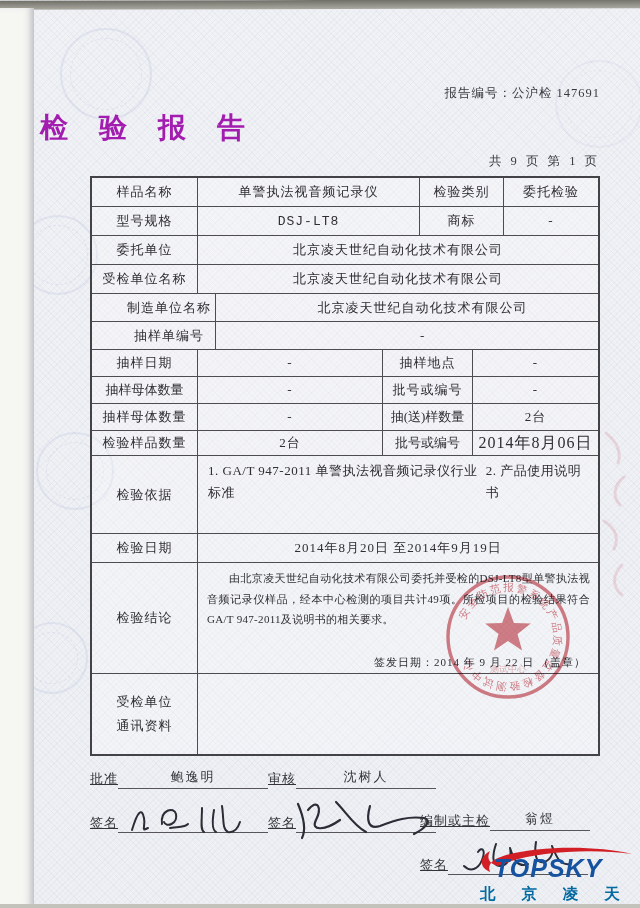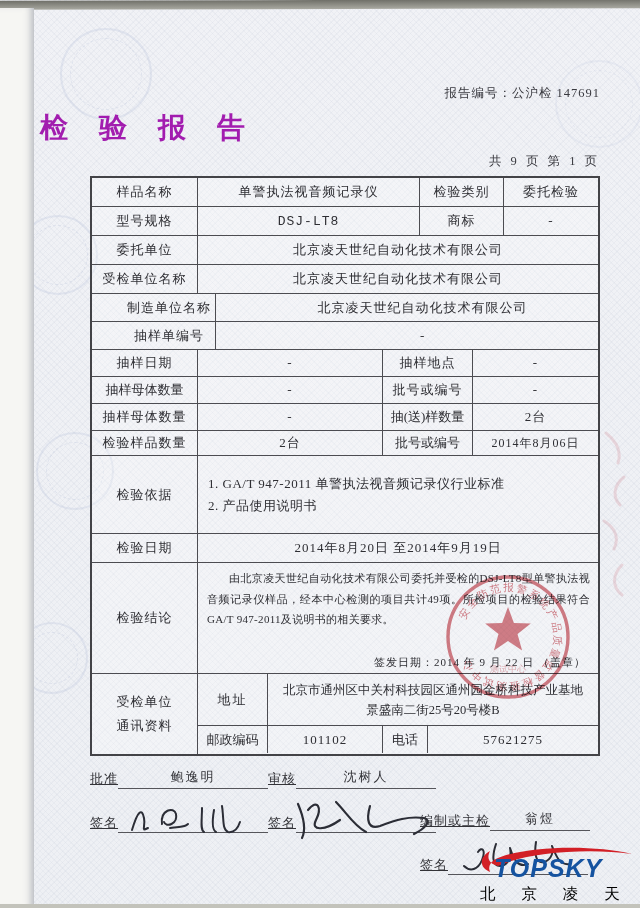--- a/index.html
+++ b/index.html
@@ -38,21 +38,21 @@
   .tbl { position:absolute; left:90px; top:176px; width:510px; border:2px solid #434347;
     background:rgba(255,255,255,0.25); }
   .trow { display:flex; border-bottom:1px solid #4c4c51; }
   .trow:last-child { border-bottom:none; }
   .cell { border-right:1px solid #4c4c51; display:flex; align-items:center; justify-content:center;
     font-size:13px; letter-spacing:1px; text-align:right; white-space:nowrap; overflow:hidden; }
   .cell:last-child { border-right:none; }
   .h28{height:28px;} .h27{height:27px;margin-left:31px;} .h26{height:26px;} .h24{height:24px;}
   .lbl{width:106px;}
 
-  .basis-cell { width:400px; height:77px; padding:4px 10px; display:flex; flex-direction:column;
+  .basis-cell { width:400px; height:77px; padding:4px 10px; display:flex; flex-direction:row;
     justify-content:center; font-size:13px; line-height:22px; letter-spacing:.5px; }
   .concl-cell { width:400px; height:110px; padding:5px 8px 4px 9px; font-size:11px; display:block; }
   .concl-text { text-indent:2em; line-height:20.5px; letter-spacing:.3px; white-space:normal; text-align:justify; }
   .sign-date { text-align:right; margin-top:25px; padding-right:4px; letter-spacing:1px; }
 
   .contact-row { display:flex; }
   .contact-lbl { width:106px; height:80px; border-right:1px solid #4c4c51; display:flex;
     flex-direction:column; align-items:center; justify-content:center; gap:6px; font-size:13px; letter-spacing:1px; }
   .contact-right { width:400px; display:flex; flex-direction:column; }
   .addr-row { display:flex; height:52px; border-bottom:1px solid #4c4c51; }
@@ -70,22 +70,22 @@
   .sigsvg { position:absolute; left:0; bottom:-10px; }
 
   .seal { position:absolute; left:438px; top:571px; width:140px; height:140px; pointer-events:none;
     mix-blend-mode:multiply; opacity:.85; }
   .bleed { position:absolute; left:596px; top:425px; pointer-events:none; opacity:.5; }
 
   .logo { position:absolute; left:468px; top:842px; width:168px; height:62px; }
   .logo-swoosh { position:absolute; left:0; top:0; }
   .logo-brand { position:absolute; left:26px; top:12px; font-family:"Liberation Sans","DejaVu Sans",sans-serif;
     font-style:italic; font-weight:bold; font-size:25px; letter-spacing:1px; color:#1553a0; }
-  .logo-company { position:absolute; left:12px; top:42px; width:150px; font-size:15.5px; font-weight:normal;
-    letter-spacing:11px; color:#000000; white-space:nowrap; }
+  .logo-company { position:absolute; left:12px; top:42px; width:150px; font-size:15.5px; font-weight:bold;
+    letter-spacing:11px; color:#0369a1; white-space:nowrap; }
 </style>
 </head>
 <body>
 
 <div class="paper"></div>
 
 <div class="wm" style="left:60px; top:28px; width:92px; height:92px;"></div>
 <div class="wm" style="left:18px; top:215px; width:80px; height:80px;"></div>
 <div class="wm" style="left:36px; top:432px; width:78px; height:78px;"></div>
 <div class="wm" style="left:16px; top:622px; width:72px; height:72px;"></div>
@@ -153,21 +153,21 @@
     <div class="cell lbl h26">抽样母体数量</div>
     <div class="cell h26" style="width:185px;">-</div>
     <div class="cell h26" style="width:90px; letter-spacing:0;">抽(送)样数量</div>
     <div class="cell h26" style="width:125px;">2台</div>
   </div>
 
   <div class="trow">
     <div class="cell lbl h24">检验样品数量</div>
     <div class="cell h24" style="width:185px;">2台</div>
     <div class="cell h24" style="width:90px; letter-spacing:0;">批号或编号</div>
-    <div class="cell h24" style="width:125px; font-size:12px;">2014年8月06日</div>
+    <div class="cell h24" style="width:125px; font-size:16px;">2014年8月06日</div>
   </div>
 
   <div class="trow">
     <div class="cell lbl" style="height:77px;">检验依据</div>
     <div class="basis-cell">
       <div>1. GA/T 947-2011 单警执法视音频记录仪行业标准</div>
       <div>2. 产品使用说明书</div>
     </div>
   </div>
 
@@ -181,35 +181,20 @@
     <div class="concl-cell">
       <div class="concl-text">由北京凌天世纪自动化技术有限公司委托并受检的DSJ-LT8型单警执法视音频记录仪样品，经本中心检测的项目共计49项。所检项目的检验结果符合GA/T 947-2011及说明书的相关要求。</div>
       <div class="sign-date">签发日期：2014 年 9 月 22 日 （盖章）</div>
     </div>
   </div>
 
   <div class="trow contact-row">
     <div class="contact-lbl">
       <div>受检单位</div>
       <div>通讯资料</div>
-    </div>
-    <div class="contact-right">
-      <div class="addr-row">
-        <div class="addr-lbl">地址</div>
-        <div class="addr-val">
-          <div>北京市通州区中关村科技园区通州园金桥科技产业基地</div>
-          <div>景盛南二街25号20号楼B</div>
-        </div>
-      </div>
-      <div class="zip-row">
-        <div class="cell" style="width:70px; letter-spacing:0;">邮政编码</div>
-        <div class="cell" style="width:115px;">101102</div>
-        <div class="cell" style="width:45px; letter-spacing:0;">电话</div>
-        <div class="cell" style="width:170px;">57621275</div>
-      </div>
     </div>
   </div>
 </div>
 
 <div class="footer-group" style="left:90px; top:768px; width:190px;">
   <div class="fline">
     <span class="flabel">批准</span>
     <span class="fname" style="width:150px;">鲍逸明</span>
   </div>
   <div class="fline" style="margin-top:18px;">

